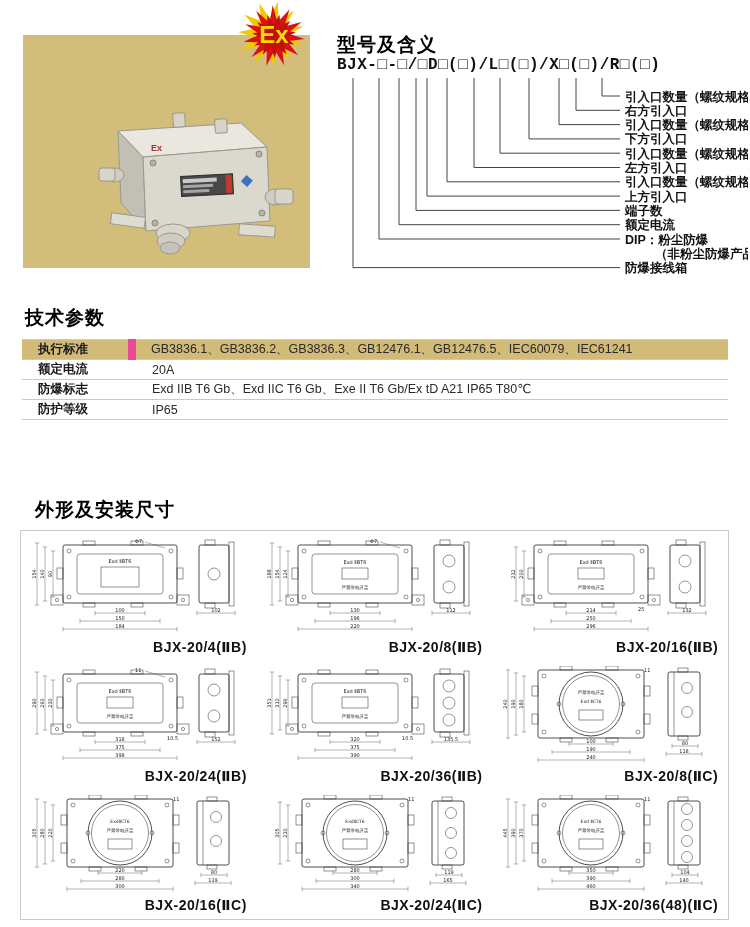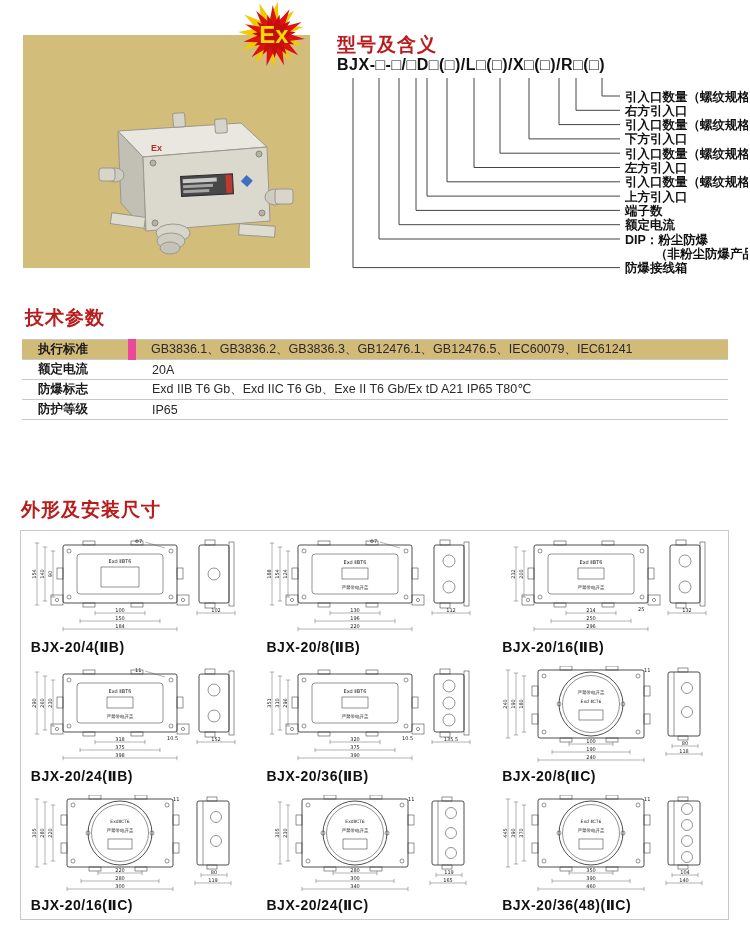--- a/index.html
+++ b/index.html
@@ -1,42 +1,42 @@
 <!DOCTYPE html>
 <html><head>
 <meta charset="utf-8">
 <style>
   html,body{margin:0;padding:0;background:#fff;}
   body{font-family:"Liberation Sans","DejaVu Sans",sans-serif;}
   #page{position:relative;width:750px;height:927px;background:#fff;overflow:hidden;}
 
-  .sec-title{position:absolute;font-size:19px;font-weight:bold;color:#b91c1c;letter-spacing:1px;}
+  .sec-title{position:absolute;font-size:19px;font-weight:bold;color:#000000;letter-spacing:1px;}
 
   
   #product-photo{position:absolute;left:23px;top:35px;width:287px;height:233px;}
   #ex-logo{position:absolute;left:234px;top:2px;width:80px;height:70px;}
 
   
-  #model-string{position:absolute;left:337px;top:56px;font-size:16px;font-weight:bold;color:#111;white-space:nowrap;letter-spacing:0.5px;}
+  #model-string{position:absolute;left:337px;top:56px;font-size:16px;font-weight:bold;color:#111;white-space:nowrap;letter-spacing:0.5px;font-family:Liberation Mono, monospace;}
   #callout-svg{position:absolute;left:337px;top:78px;width:411px;height:202px;}
   #callout-svg line{stroke:#444;stroke-width:1;}
   #callout-svg text{font-size:12.5px;font-weight:bold;fill:#111;font-family:"Liberation Sans",sans-serif;}
 
   
   #tech-table{position:absolute;left:22px;top:339px;width:706px;border-collapse:collapse;table-layout:fixed;border-top:1px solid #c9c9c9;}
   #tech-table td{height:19px;font-size:12.5px;border-bottom:1px solid #c9c9c9;padding:0;vertical-align:middle;margin-top:47px;}
   #tech-table td.lbl{width:90px;font-weight:bold;color:#1a1a1a;padding-left:16px;}
   #tech-table td.val{color:#2a2a2a;padding-left:20px;}
   #tech-table tr.hl td{background:#d2ba79;}
   #tech-table tr.hl td.val{border-left:8px solid #ec4899;padding-left:15px;}
 
   
   #drawings-box{position:absolute;left:20px;top:530px;width:707px;height:388px;border:1px solid #c9c9c9;
     display:grid;grid-template-columns:1fr 1fr 1fr;grid-template-rows:1fr 1fr 1fr;align-items:center;justify-items:center;}
-  .drawing-cell{display:flex;flex-direction:column;align-items:flex-start;}
+  .drawing-cell{display:flex;flex-direction:column;align-items:flex-end;}
   .drawing-cell svg{width:216px;height:100px;}
   .drawing-caption{font-size:14px;font-weight:bold;color:#111;margin-top:2px;letter-spacing:0.5px;}
 
   svg .ln{stroke:#3a3a3a;stroke-width:0.9;fill:none;}
   svg .th{stroke:#3a3a3a;stroke-width:0.55;fill:none;}
   svg .dim{stroke:#555;stroke-width:0.45;fill:none;}
   svg .dimtxt{font-size:5px;fill:#222;font-family:"DejaVu Sans",sans-serif;}
   svg .plate{font-family:"DejaVu Sans",sans-serif;fill:#222;}
 </style>
 </head>
@@ -153,21 +153,21 @@
           <td class="lbl">防爆标志</td>
           <td class="val">Exd IIB T6 Gb、Exd IIC T6 Gb、Exe II T6 Gb/Ex tD A21 IP65 T80℃</td>
         </tr>
         <tr>
           <td class="lbl">防护等级</td>
           <td class="val">IP65</td>
         </tr>
       </tbody>
     </table>
 
-  <div class="sec-title" style="left:21px;top:497px;">外形及安装尺寸</div>
+  <div class="sec-title" style="left:35px;top:497px;">外形及安装尺寸</div>
   <div id="drawings-box">
       <div class="drawing-cell">
         <svg viewBox="0 0 216 100">
           <g>
             <rect x="32" y="8" width="114" height="58" rx="2" class="ln"></rect>
             <rect x="52" y="4" width="12" height="4" class="th"></rect>
             <rect x="100" y="4" width="12" height="4" class="th"></rect>
             <rect x="52" y="66" width="12" height="4" class="th"></rect>
             <rect x="100" y="66" width="12" height="4" class="th"></rect>
             <rect x="26" y="31" width="6" height="11" class="th"></rect>

